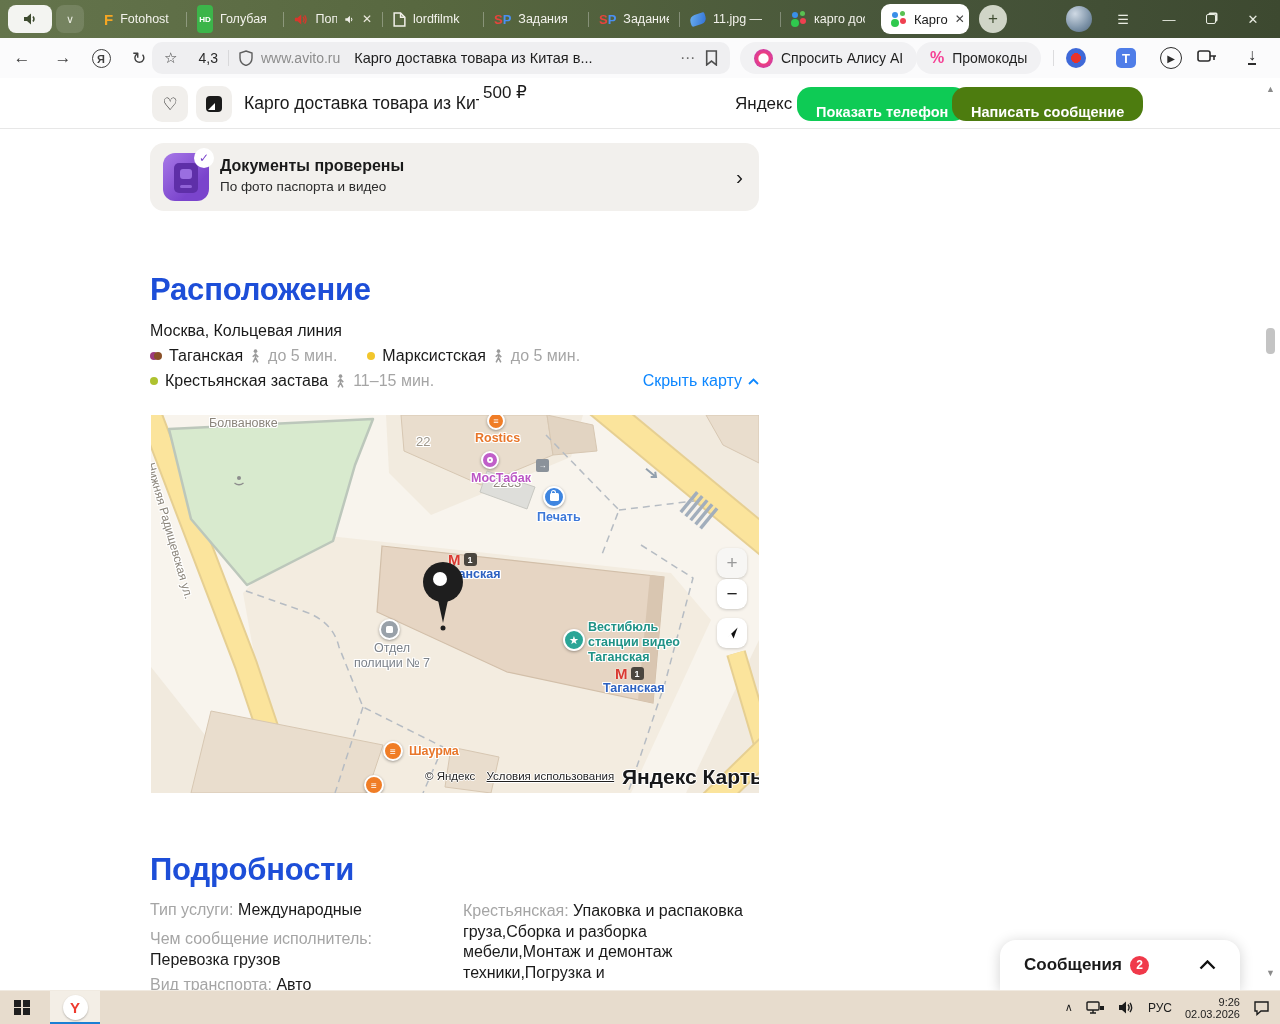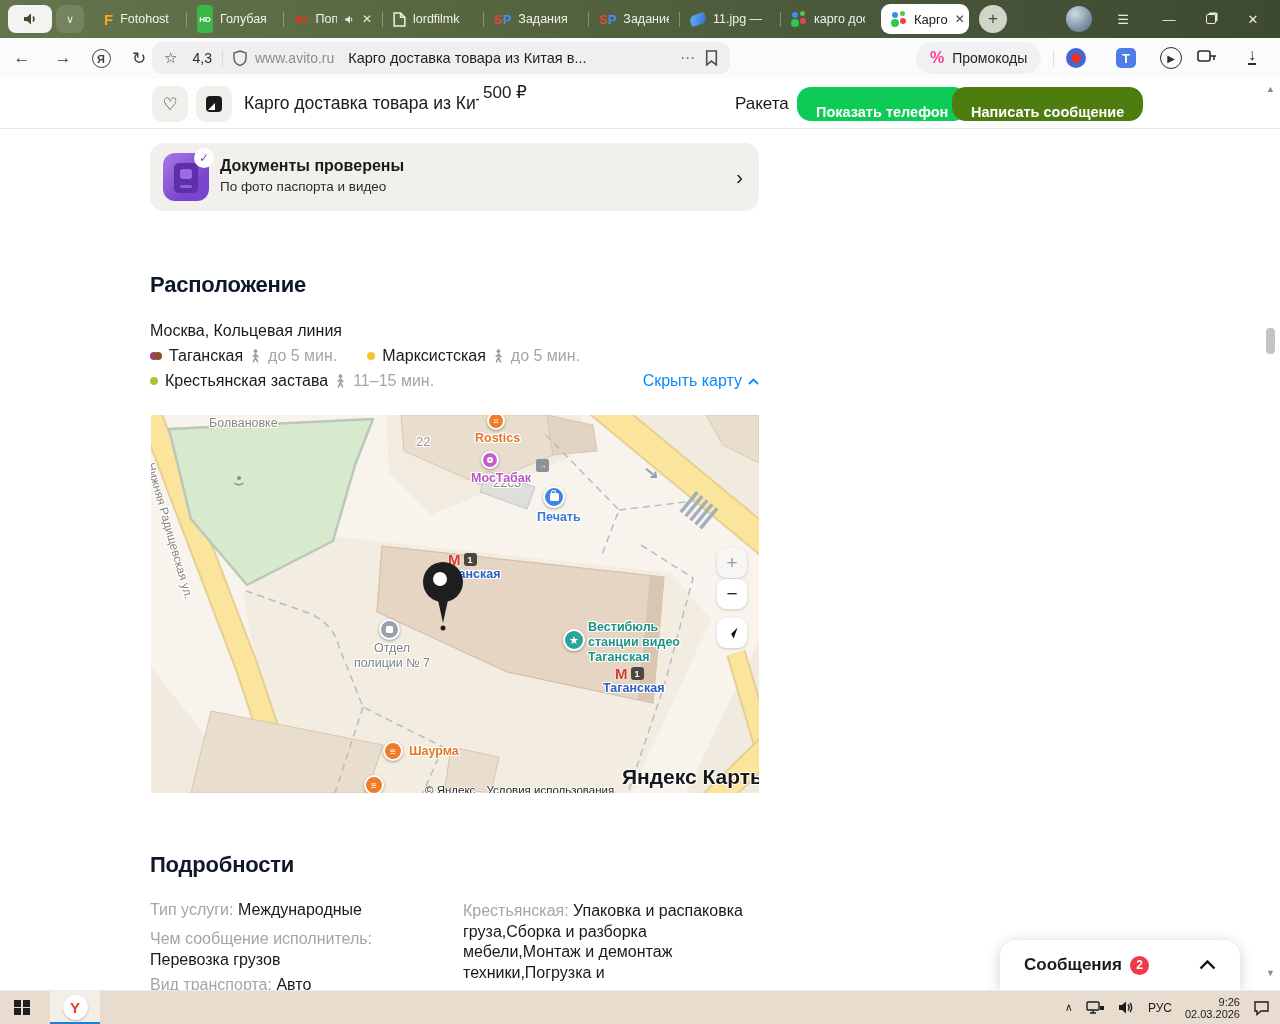--- a/index.html
+++ b/index.html
@@ -24,21 +24,21 @@
   #toolbar{position:absolute;left:0;top:38px;width:1280px;height:40px;background:#fbfbfc;display:flex;align-items:center}
   .tbico{color:#3f3f3f;font-size:17px;text-align:center}
   #urlpill{position:absolute;left:152px;top:4px;width:578px;height:32px;background:#efeff1;border-radius:10px;display:flex;align-items:center;font-size:14px}
   .pill{height:32px;border-radius:16px;background:#f1f1f3;display:flex;align-items:center;gap:8px;padding:0 14px;font-size:14px;color:#1f1f1f}
   
   #lheader{position:absolute;left:0;top:78px;width:1280px;height:51px;background:#fff;border-bottom:1px solid #e7e7e7}
   .sqbtn{position:absolute;width:36px;height:36px;top:8px;background:#f1efec;border-radius:10px;display:flex;align-items:center;justify-content:center}
   .cta{position:absolute;top:9px;height:33px;border:none;border-radius:14px;color:#fff;font-size:14.5px;font-weight:600;padding:17px 19px;font-family:inherit}
   
   #page{position:absolute;left:0;top:78px;width:1280px;height:912px;background:#fff;z-index:0}
-  .h1{position:absolute;font-size:22px;font-weight:700;letter-spacing:-.2px;color:#0f172a}
+  .h1{position:absolute;font-size:31px;font-weight:700;letter-spacing:-.2px;color:#1d4ed8}
   .gray{color:#a5a5a5}
   .dot{width:8px;height:8px;border-radius:50%;display:inline-block;flex:0 0 auto}
   .strow{position:absolute;display:flex;align-items:center;gap:7px;font-size:16px}
   
   #banner{position:absolute;left:150px;top:143px;width:609px;height:68px;background:#f2f0ed;border-radius:14px}
   
   #map{position:absolute;left:151px;top:415px;width:608px;height:378px;overflow:hidden;background:#f8f4ed}
   .mlabel{position:absolute;font-size:12.5px;font-weight:600;white-space:nowrap;
     text-shadow:0 1px 0 #fff,0 -1px 0 #fff,1px 0 0 #fff,-1px 0 0 #fff,1px 1px 0 #fff,-1px -1px 0 #fff,1px -1px 0 #fff,-1px 1px 0 #fff}
   .poi{position:absolute;border-radius:50%;border:2px solid #fff;box-shadow:0 1px 3px rgba(0,0,0,.35);display:flex;align-items:center;justify-content:center;color:#fff;z-index:2}
@@ -150,33 +150,37 @@
 <div id="toolbar">
   <div class="tbico" style="width:44px"><span>←</span></div>
   <div class="tbico" style="width:38px"><span>→</span></div>
   <div class="tbico" style="width:38px">
     <span style="display:inline-flex;width:19px;height:19px;border:1.6px solid #3f3f3f;border-radius:50%;align-items:center;justify-content:center;font-size:11px;font-weight:700">Я</span>
   </div>
   <div class="tbico" style="width:38px"><span>↻</span></div>
 
   <div id="urlpill">
     <span style="margin-left:12px;font-size:15px;color:#3f3f3f">☆</span>
-    <span style="margin-left:15px;color:#2a2a2a">4,3</span>
+    <span style="margin-left:21px;color:#2a2a2a">4,3</span>
     <span style="width:1px;height:16px;background:#d8d8da;margin:0 10px"></span>
     <svg width="14" height="16" viewBox="0 0 14 16">
         <path d="M7,1 L13,3 V8 C13,12 10,14.5 7,15.5 C4,14.5 1,12 1,8 V3 Z" fill="none" stroke="#5f5f5f" stroke-width="1.4"></path>
       </svg>
     <span style="margin-left:8px;color:#8d8d8d">www.avito.ru</span>
     <span style="margin-left:14px;color:#1d1d1d;font-size:14.5px">Карго доставка товара из Китая в...</span>
     <span style="margin-left:auto;color:#6d6d6d;font-size:15px">⋯</span>
     <svg width="13" height="16" viewBox="0 0 12 15" style="margin:0 12px 0 10px">
         <path d="M1.5,1 h9 v13 l-4.5,-3.6 l-4.5,3.6 z" fill="none" stroke="#4f4f4f" stroke-width="1.5"></path>
       </svg>
   </div>
 
+  <div class="pill" style="position:absolute;left:740px;top:4px">
+    <span style="width:19px;height:19px;border-radius:50%;background:radial-gradient(circle,#fff 34%,#ef3f7e 42%,#c13bb4 85%)"></span>
+    <span>Спросить Алису AI</span>
+  </div>
   <div class="pill" style="position:absolute;left:916px;top:4px">
     <span style="color:#f53f94;font-weight:700;font-size:16px">%</span>
     <span>Промокоды</span>
   </div>
   <span style="position:absolute;left:1053px;top:12px;width:1px;height:16px;background:#dcdcde"></span>
   <span style="position:absolute;left:1066px;top:10px;width:20px;height:20px;border-radius:50%;background:radial-gradient(circle at 50% 50%,#e8332a 0 34%,#3f69d8 36% 100%)"></span>
   <span style="position:absolute;left:1116px;top:10px;width:20px;height:20px;border-radius:5px;background:#4f7de8;color:#fff;font-weight:700;font-size:13px;display:flex;align-items:center;justify-content:center">T</span>
   <span style="position:absolute;left:1160px;top:9px;width:22px;height:22px;border:1.6px solid #2c2c2c;border-radius:50%;color:#2c2c2c;font-size:10px;display:flex;align-items:center;justify-content:center">▶</span>
   <svg width="22" height="20" viewBox="0 0 22 20" style="position:absolute;left:1196px;top:10px">
       <rect x="2" y="3" width="12" height="10" rx="2" fill="none" stroke="#2c2c2c" stroke-width="1.6"></rect>
@@ -191,21 +195,21 @@
   <div class="sqbtn" style="left:152px">
       <span style="font-size:17px">♡</span>
     </div>
   <div class="sqbtn" style="left:196px">
     <span style="position:relative;width:16px;height:16px;background:#1a1a1a;border-radius:4px;display:inline-block">
         <i style="position:absolute;left:2px;bottom:2px;width:0;height:0;border-style:solid;border-width:0 0 7px 7px;border-color:transparent transparent #fff transparent"></i>
       </span>
   </div>
   <div class="abs nowrap" style="left:244px;top:15px;font-size:17.5px;max-width:235px;overflow:hidden">Карго доставка товара из Кит…</div>
   <div class="abs nowrap" style="left:483px;top:4px;font-size:17px;font-weight:500">500 ₽</div>
-  <div class="abs nowrap" style="left:735px;top:16px;font-size:17px">Ракета</div>
+  <div class="abs nowrap" style="left:735px;top:16px;font-size:17px">Яндекс</div>
   <button class="cta" style="left:797px;background:#0ecb55">Показать телефон</button>
   <button class="cta" style="left:952px;background:#4d7c0f">Написать сообщение</button>
 </div>
 
 <div id="banner">
   <div class="abs" style="left:13px;top:10px;width:46px;height:48px;border-radius:12px;background:linear-gradient(135deg,#a879e8 0%,#7a44cc 70%)">
     <i class="abs" style="left:11px;top:10px;width:24px;height:30px;background:#5e2fa8;border-radius:5px"></i>
     <i class="abs" style="left:17px;top:32px;width:12px;height:3px;background:#8f62d6;border-radius:2px"></i>
     <i class="abs" style="left:17px;top:16px;width:12px;height:10px;background:#9a6ee0;border-radius:3px"></i>
     <span class="abs" style="right:-5px;top:-5px;width:20px;height:20px;border-radius:50%;background:#fff;display:flex;align-items:center;justify-content:center;color:#7a44cc;font-size:12px;font-weight:800">✓</span>
@@ -362,21 +366,21 @@
   </svg>
 
   <div class="mapbtn" style="top:133px;background:#f7f6f4;color:#9a9a9a;font-size:19px">+</div>
   <div class="mapbtn" style="top:164px;color:#222;font-size:19px">−</div>
   <div class="mapbtn" style="top:203px">
     <svg width="16" height="16" viewBox="0 0 20 20">
         <polygon points="4,16 17,3 12,17 9,11" fill="#111"></polygon>
       </svg>
   </div>
 
-  <div style="position:absolute;left:274px;top:369px;z-index:5;font-size:11.5px;color:#1f1f1f;white-space:nowrap;text-shadow:0 1px 0 #fff,0 -1px 0 #fff,1px 0 0 #fff,-1px 0 0 #fff">
+  <div style="position:absolute;left:274px;top:355px;z-index:5;font-size:11.5px;color:#1f1f1f;white-space:nowrap;text-shadow:0 1px 0 #fff,0 -1px 0 #fff,1px 0 0 #fff,-1px 0 0 #fff">
     <span>© Яндекс</span>
     <span style="margin-left:8px;text-decoration:underline">Условия использования</span>
   </div>
   <div style="position:absolute;left:471px;top:350px;z-index:5;font-size:21px;font-weight:700;color:#17181a;text-shadow:0 1px 0 #fff,0 -1px 0 #fff,1px 0 0 #fff,-1px 0 0 #fff;white-space:nowrap">Яндекс Карты</div>
 </div>
 
 <div class="h1" style="left:150px;top:852px">Подробности</div>
 <div class="abs" style="left:150px;top:901px;font-size:16px">
   <span class="gray">Тип услуги:</span>
   <span>Международные</span>

